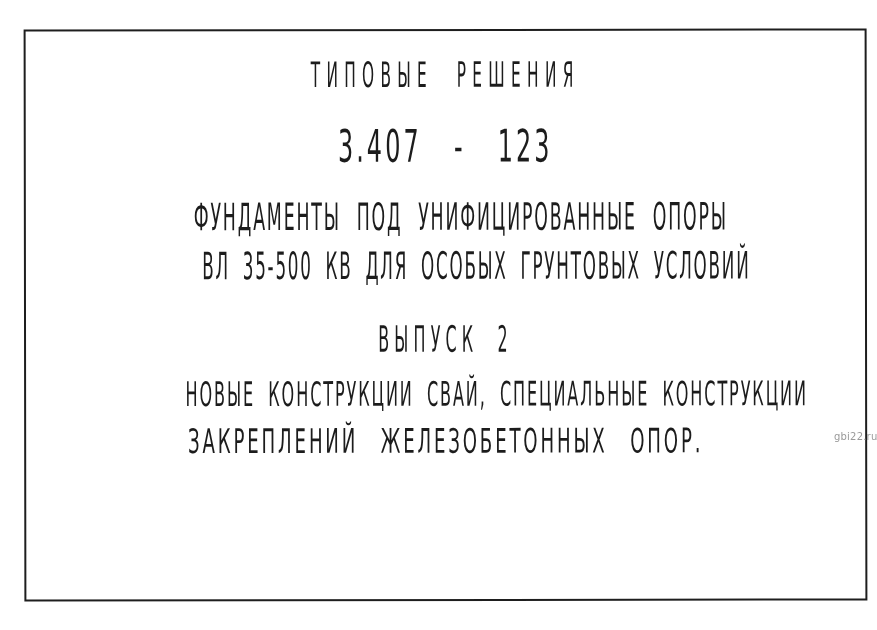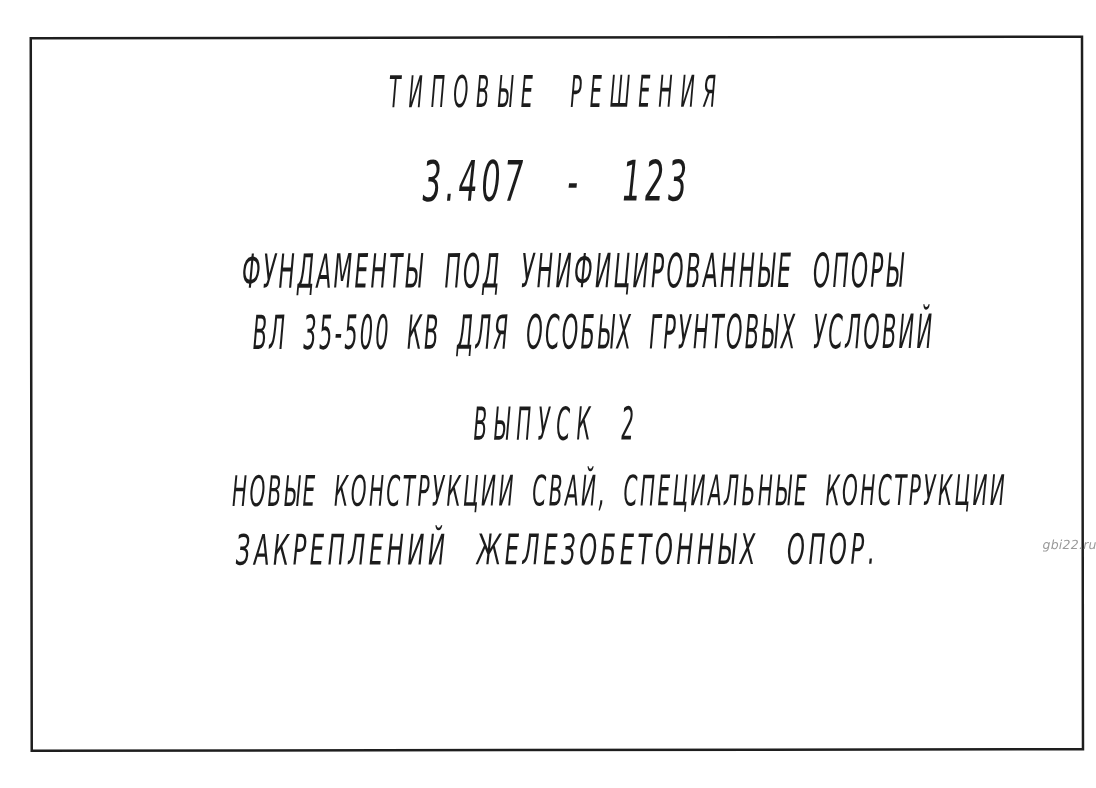--- a/index.html
+++ b/index.html
@@ -13,21 +13,20 @@
     position: relative;
     overflow: hidden;
     font-family: "DejaVu Sans", sans-serif;
     color: #1c1c1c;
   }
   
   .scan-page {
     position: absolute;
     inset: 0;
     background: #ffffff;
-    font-style: italic;
   }
   
   .doc-frame {
     position: absolute;
     left: 24px;
     top: 29px;
     width: 839px;
     height: 568px;
     border: 2px solid #1e1e1e;
     transform: rotate(-0.08deg);

